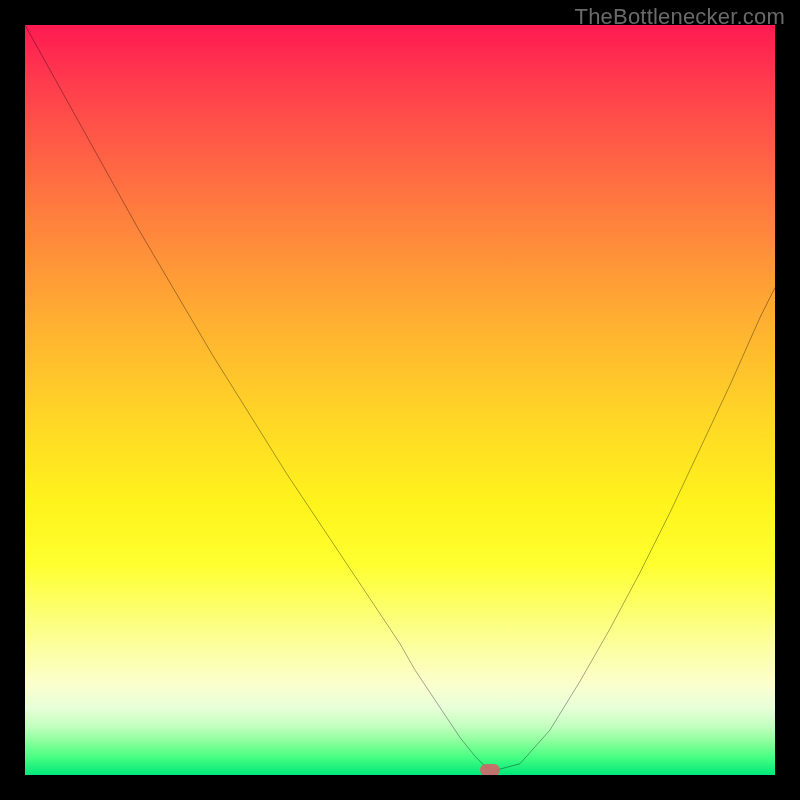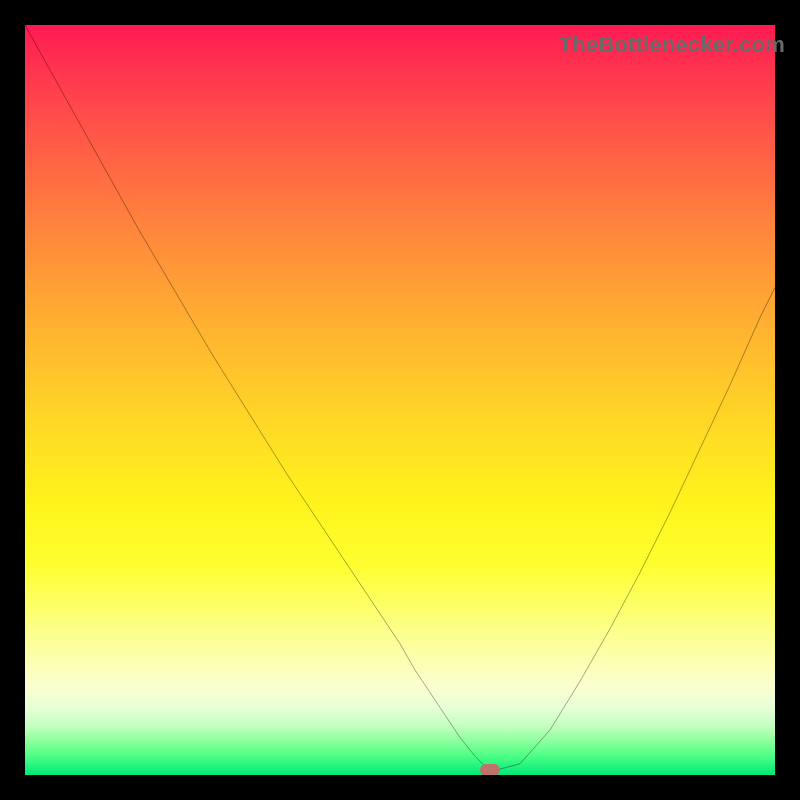--- a/index.html
+++ b/index.html
@@ -58,24 +58,23 @@
     background: #c96a6a;
     opacity: 0.95;
     transform: translate(-50%, -50%);
   }
   .attribution {
     position: absolute;
     top: 4px;
     right: 15px;
     color: #6a6a6a;
     font-size: 22px;
-    font-weight: 700;
+    font-weight: 400;
     letter-spacing: 0.2px;
     user-select: none;
-    margin-top: 28px;
   }
 </style>
 </head>
 <body>
 
 <div class="frame">
   <div class="plot-area">
     <svg class="curve" viewBox="0 0 100 100" preserveAspectRatio="none">
       <path id="curve-path" fill="none" stroke="#000" stroke-width="0.35" vector-effect="non-scaling-stroke" d="M0.000 0.000 L5.000 9.000 L10.000 18.000 L15.000 27.000 L20.000 35.500 L25.000 44.000 L30.000 52.000 L35.000 60.000 L40.000 67.500 L45.000 75.000 L50.000 82.500 L52.000 86.000 L55.000 90.500 L58.000 95.000 L60.000 97.500 L61.500 99.000 L63.000 99.300 L66.000 98.500 L70.000 94.000 L74.000 87.500 L78.000 80.500 L82.000 73.000 L86.000 65.000 L90.000 56.500 L94.000 48.000 L98.000 39.000 L100.000 35.000"></path>
     </svg>

